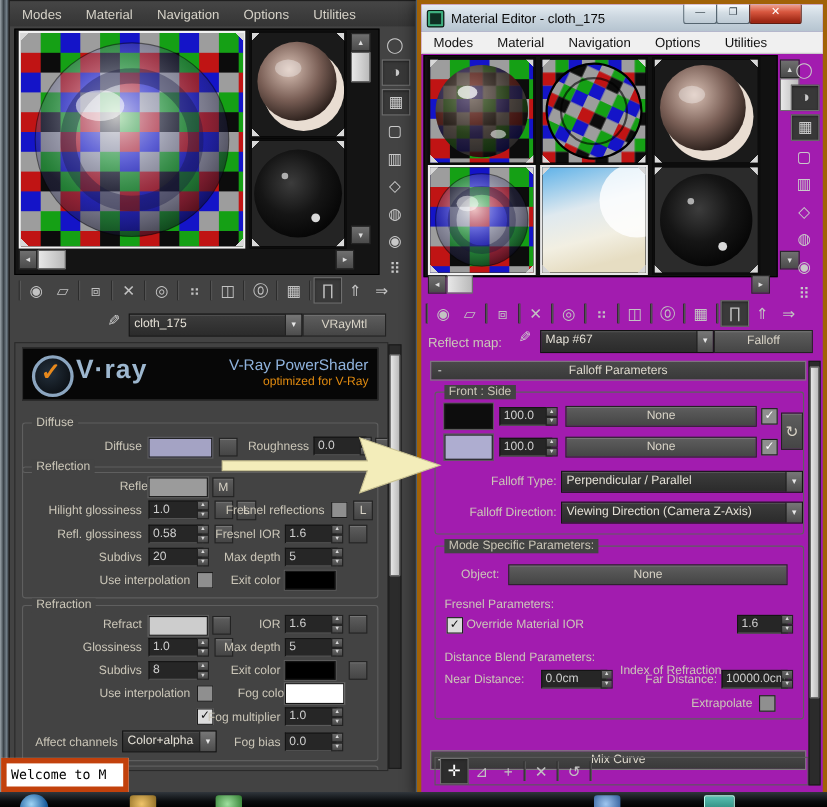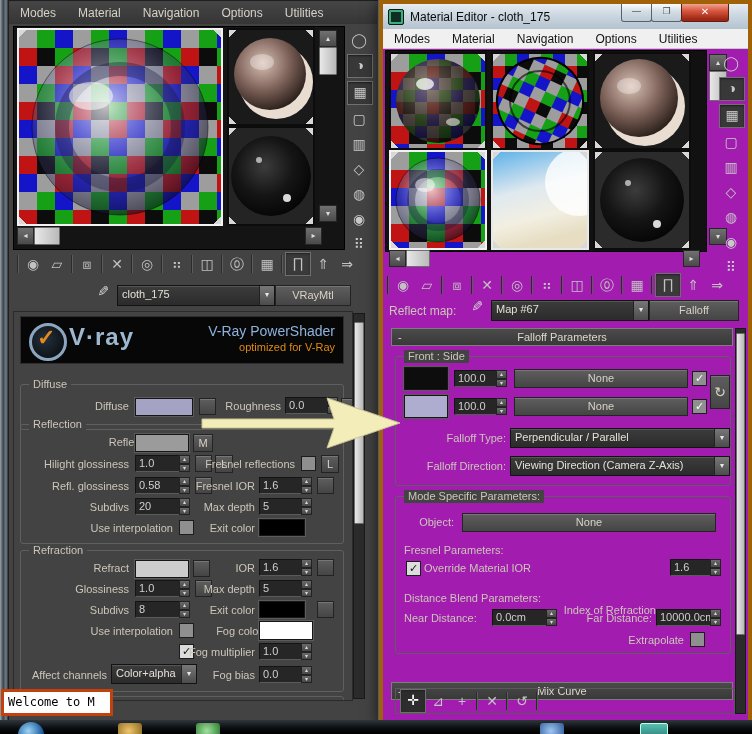--- a/index.html
+++ b/index.html
@@ -357,21 +357,21 @@
 
       <div class="grp abs" style="left:6px;top:384px;width:322px;height:30px;">
         <span class="leg">Translucency</span>
       </div>
     </div>
 
     <div class="abs" style="left:344px;top:312px;width:10px;height:384px;background:#2b2b2b;border:1px solid #1a1a1a;">
       <div class="thumb abs" style="left:0px;top:8px;width:8px;height:200px;"></div>
     </div>
 
-    <div class="abs" style="left:-8px;top:688px;width:102px;height:21px;background:#fff;border:3px solid #c2410c;
+    <div class="abs" style="left:-8px;top:688px;width:102px;height:21px;background:#fff;border:5px solid #c2410c;
                 font-family:'DejaVu Sans Mono',monospace;font-size:12px;line-height:20px;color:#000;padding-left:4px;overflow:hidden;">
       <span>Welcome to M</span>
     </div>
   </div>
 
   <div class="abs" id="rwin" style="left:379px;top:0;width:365px;height:718px;">
 
     <div class="titlebar abs" style="left:0;top:0;width:365px;height:25px;">
       <div style="width:14px;height:14px;margin-left:5px;background:#0f2f23;border:1px solid #0a1a12;border-radius:2px;
                   box-shadow:inset 0 0 0 2px #3fae7f;"></div>

